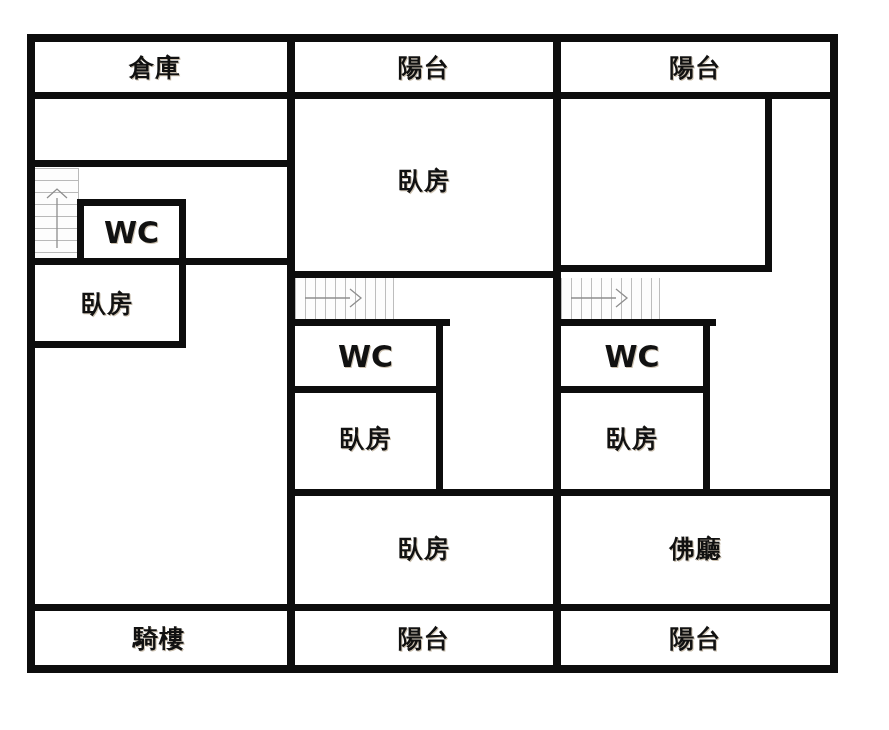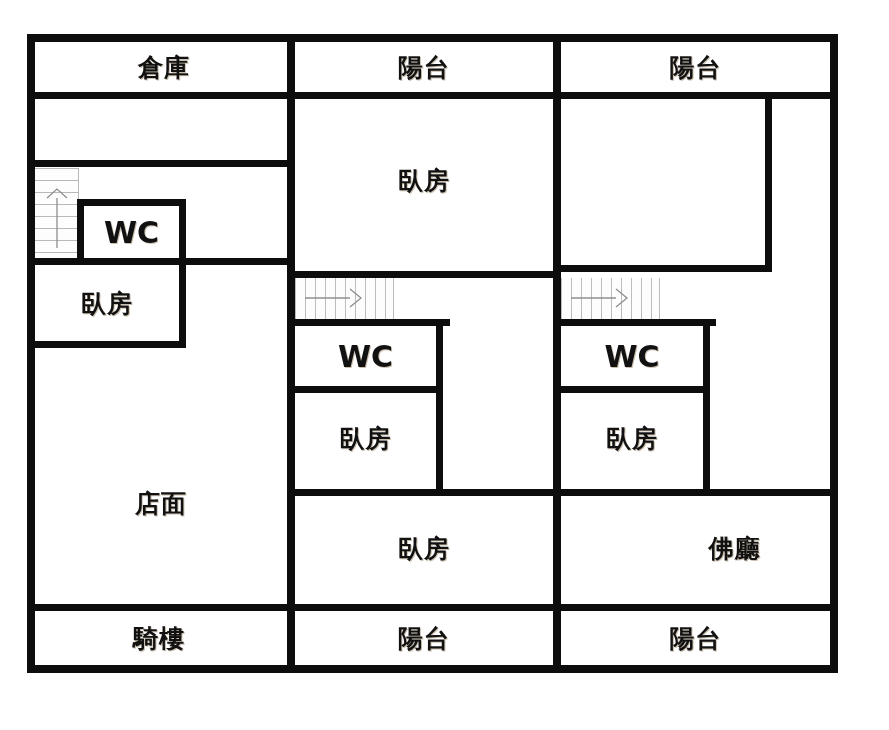--- a/index.html
+++ b/index.html
@@ -119,24 +119,23 @@
 
   <div class="wall" data-interactable="false" style="left:77px;  top:199px; width:109px; height:7px;"></div>
   <div class="wall" data-interactable="false" style="left:77px;  top:199px; width:7px;   height:66px;"></div>
   <div class="wall" data-interactable="false" style="left:179px; top:199px; width:7px;   height:66px;"></div>
 
   <div class="wall" data-interactable="false" style="left:179px; top:258px; width:7px; height:90px;"></div>
   <div class="wall" data-interactable="false" style="left:27px;  top:341px; width:159px; height:7px;"></div>
 
   <div class="wall" data-interactable="false" style="left:27px; top:604px; width:268px; height:7px;"></div>
 
-  <div class="room-label label-cjk" data-interactable="false" style="left:38px; top:45px;  width:252px; height:45px;">倉庫</div>
+  <div class="room-label label-cjk" data-interactable="false" style="left:29px; top:45px;  width:252px; height:45px;">倉庫</div>
   <div class="room-label label-wc" data-interactable="false" style="left:84px; top:206px; width:95px;  height:52px;">WC</div>
   <div class="room-label label-cjk" data-interactable="false" style="left:35px; top:278px; width:144px; height:50px;">臥房</div>
-  <div class="room-label label-cjk" data-interactable="false" style="left:35px; top:478px; width:252px; height:50px;">店面</div>
   <div class="room-label label-cjk" data-interactable="false" style="left:35px; top:613px; width:248px; height:50px;">騎樓</div>
 
   <div class="wall" data-interactable="false" style="left:287px; top:92px; width:274px; height:7px;"></div>
 
   <div class="wall" data-interactable="false" style="left:287px; top:271px; width:274px; height:7px;"></div>
 
   <div class="stair stair-v" data-interactable="true" style="left:295px; top:278px; width:99px; height:41px;">
     <div class="tread" data-interactable="false" style="left:0px;"></div>
     <div class="tread" data-interactable="false" style="left:10px;"></div>
     <div class="tread" data-interactable="false" style="left:20px;"></div>
@@ -199,16 +198,16 @@
   <div class="wall" data-interactable="false" style="left:553px; top:386px; width:157px; height:7px;"></div>
 
   <div class="wall" data-interactable="false" style="left:553px; top:489px; width:285px; height:7px;"></div>
 
   <div class="wall" data-interactable="false" style="left:553px; top:604px; width:285px; height:7px;"></div>
 
   <div class="room-label label-cjk" data-interactable="false" style="left:561px; top:45px;  width:269px; height:45px;">陽台</div>
   <div class="room-label label-cjk" data-interactable="false" style="left:561px; top:160px; width:204px; height:50px;"></div>
   <div class="room-label label-wc" data-interactable="false" style="left:561px; top:330px; width:142px; height:52px;">WC</div>
   <div class="room-label label-cjk" data-interactable="false" style="left:561px; top:413px; width:142px; height:50px;">臥房</div>
-  <div class="room-label label-cjk" data-interactable="false" style="left:561px; top:523px; width:269px; height:50px;padding-left:39px;">佛廳</div>
+  <div class="room-label label-cjk" data-interactable="false" style="left:561px; top:523px; width:269px; height:50px;">佛廳</div>
   <div class="room-label label-cjk" data-interactable="false" style="left:561px; top:613px; width:269px; height:50px;">陽台</div>
 
 </div>
 
 </body></html>

